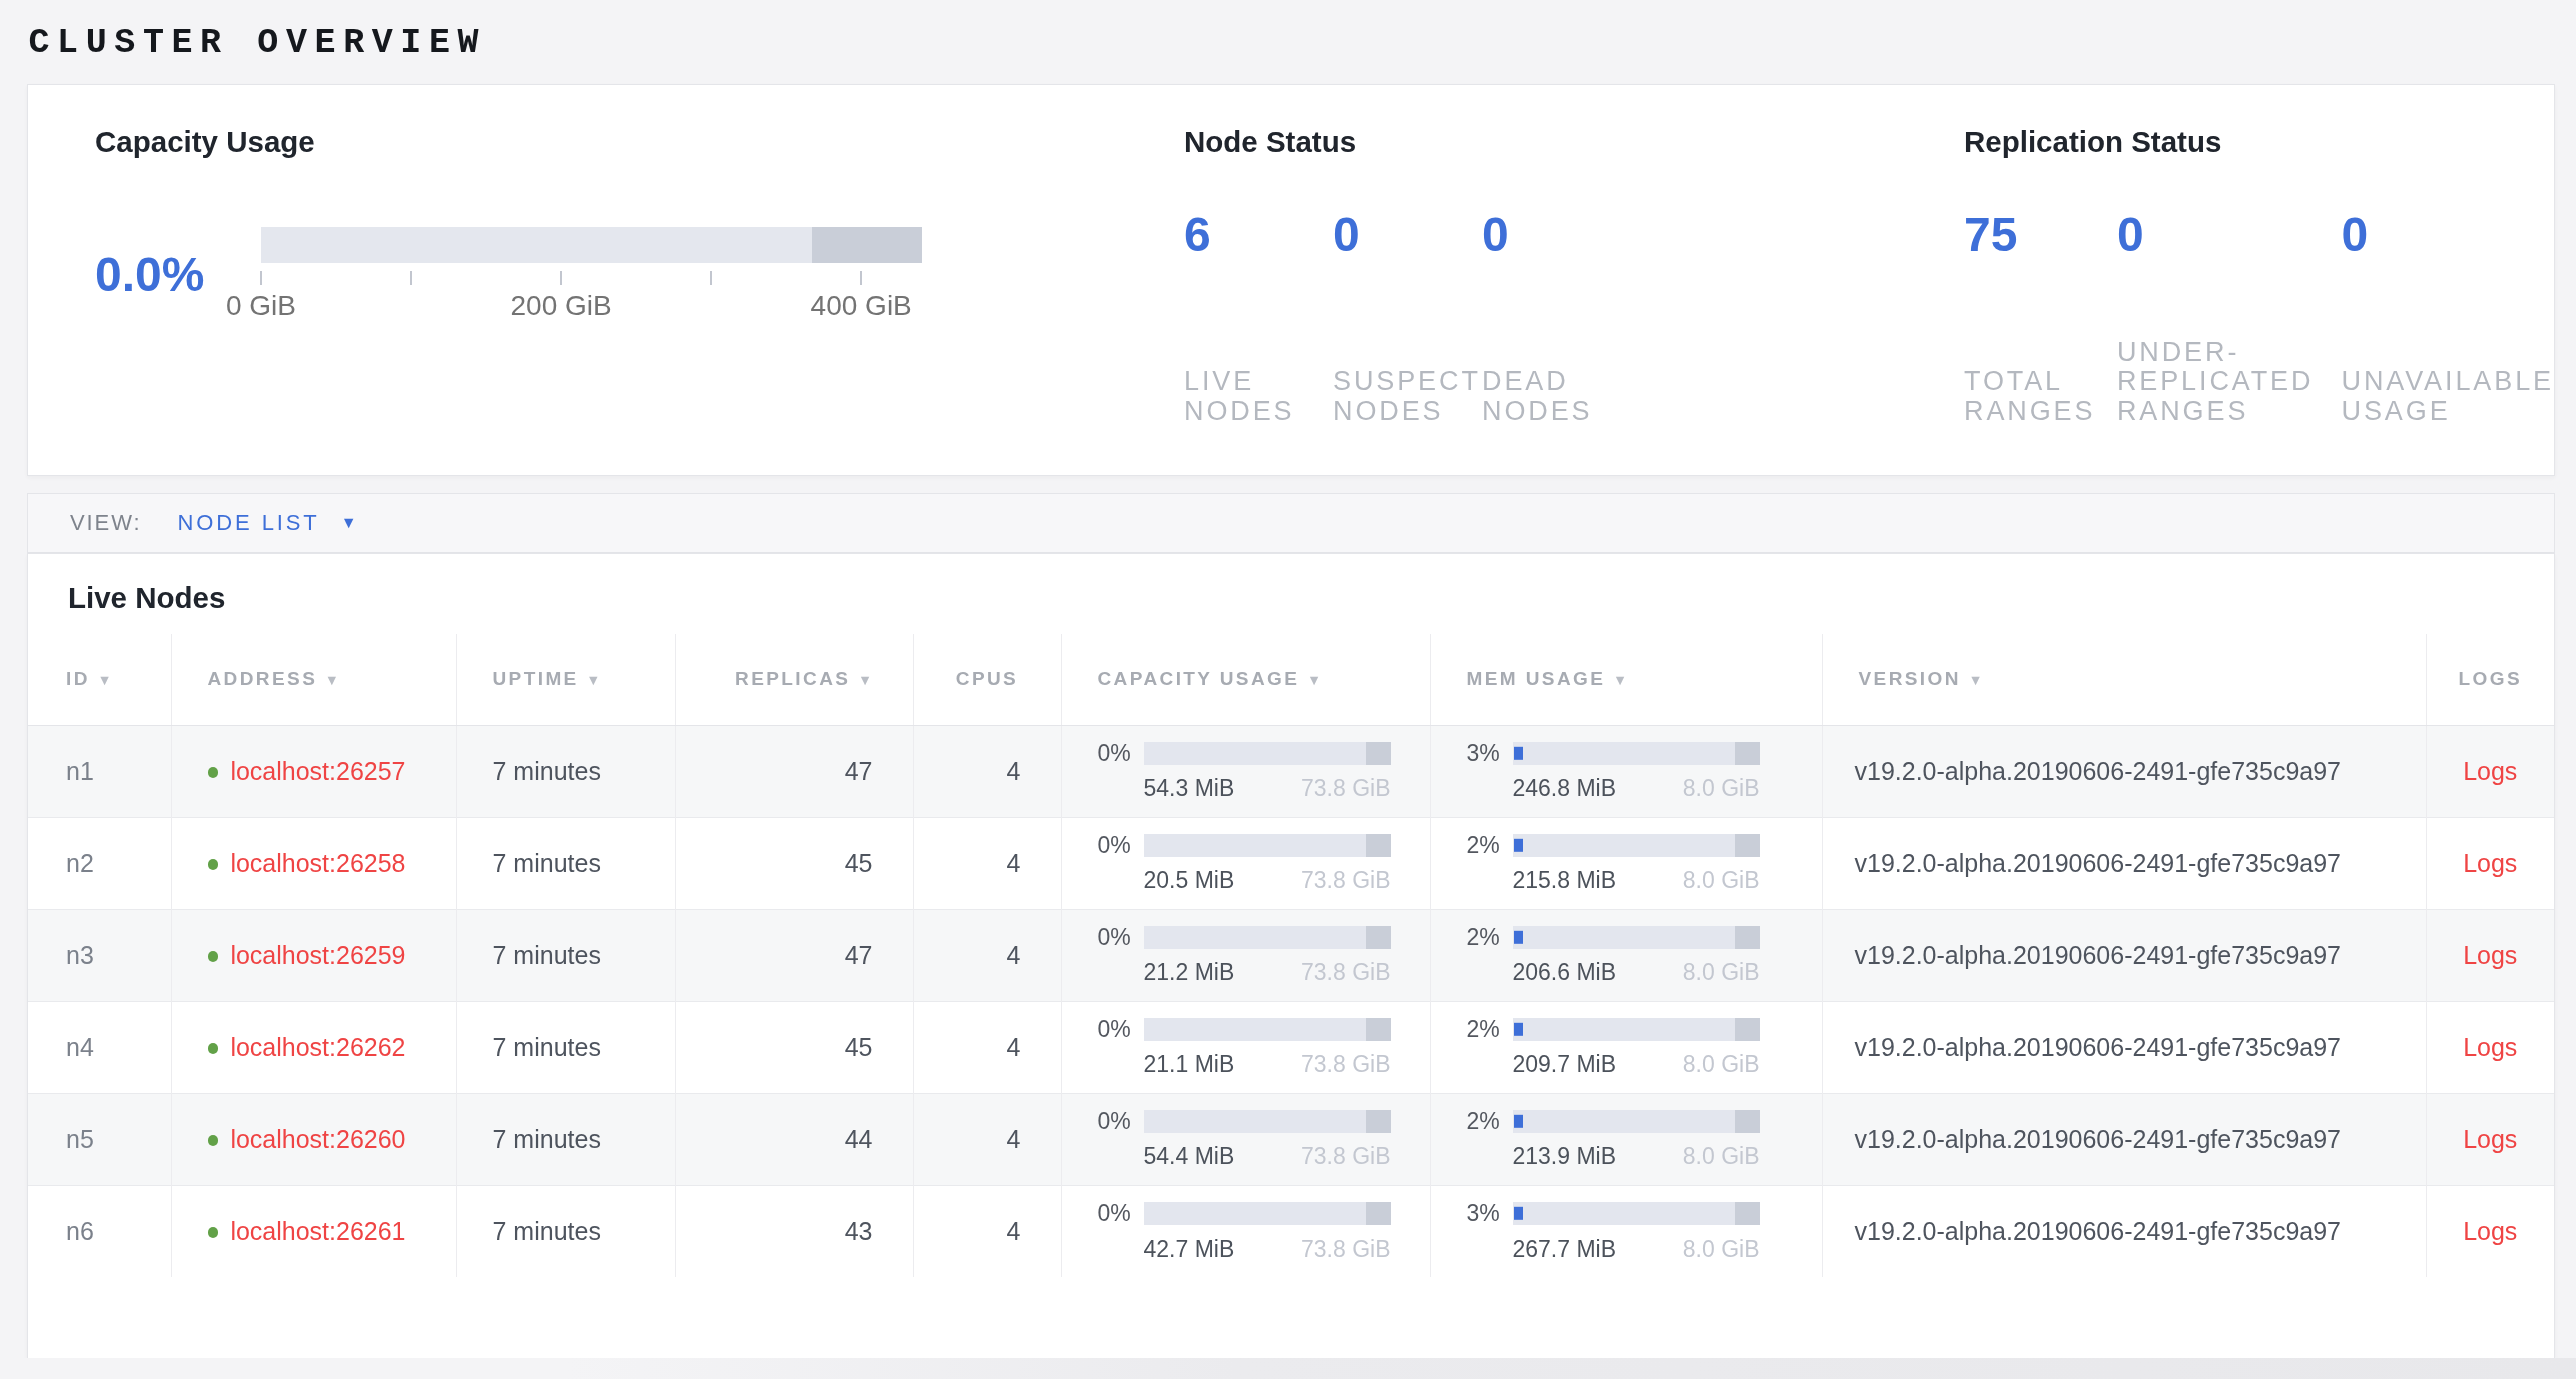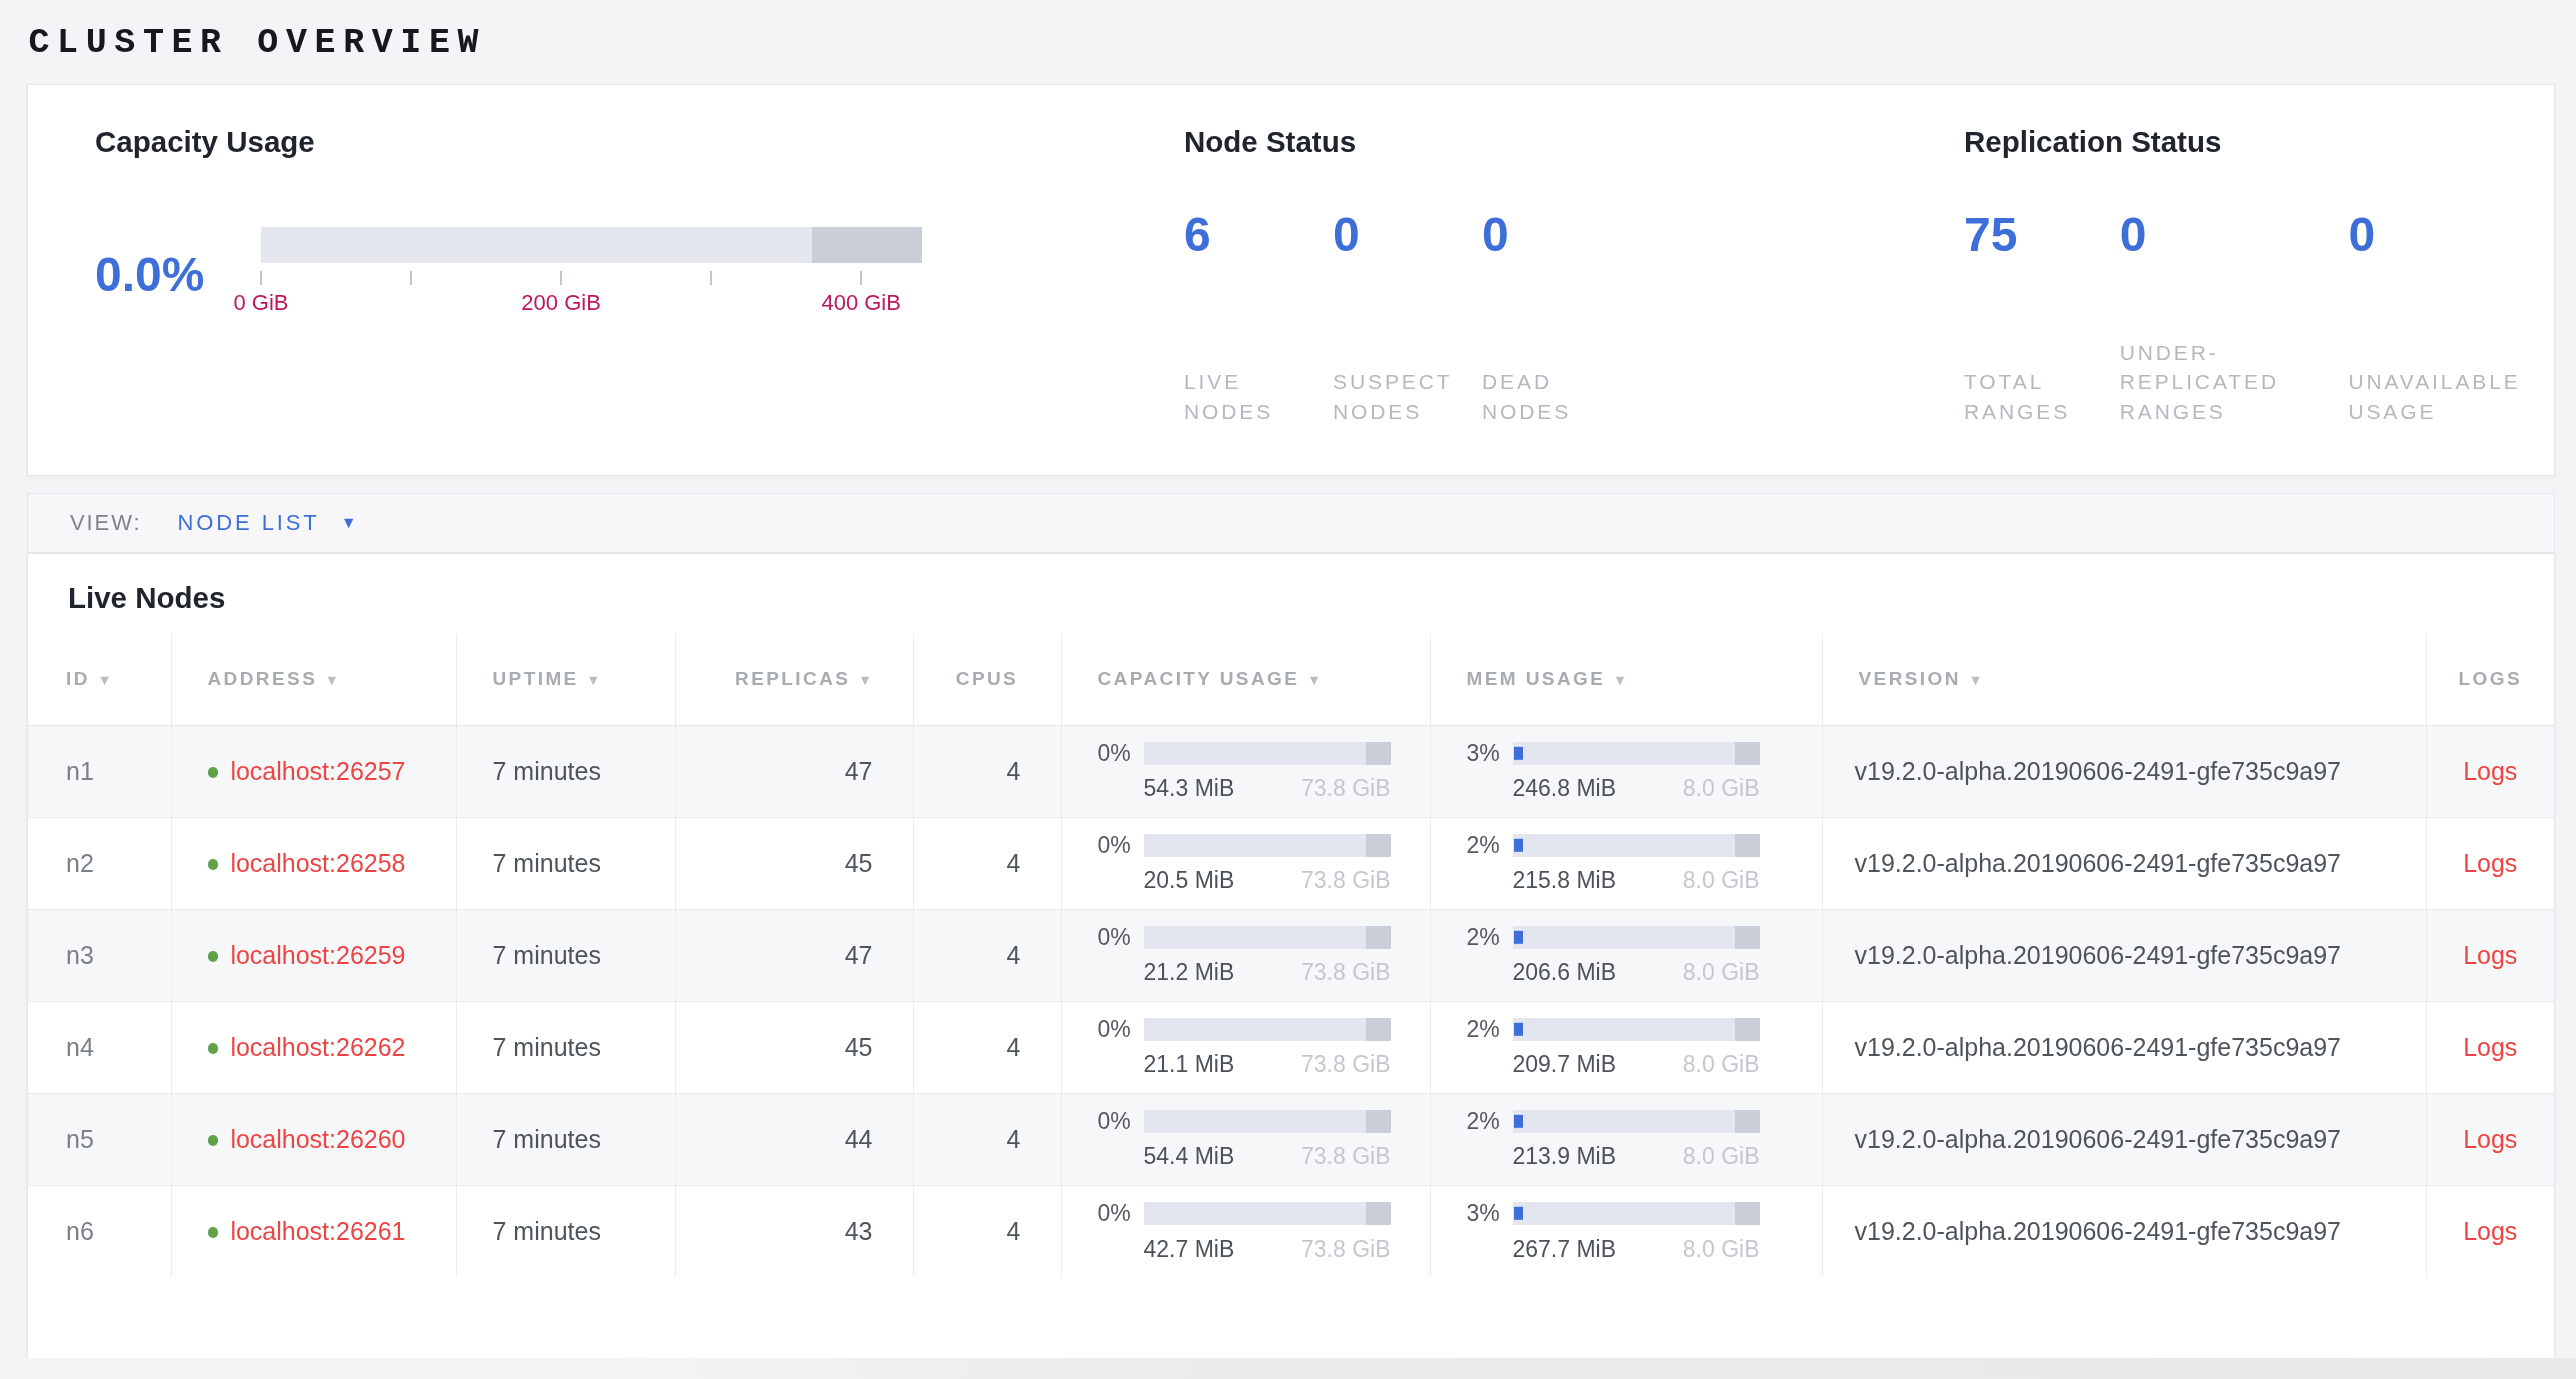--- a/index.html
+++ b/index.html
@@ -39,21 +39,21 @@
   .cap-section { margin-left:67px; width:837px; display:flex; flex-direction:column; }
   .cap-chart { display:flex; align-items:center; margin-top:68px; }
   .cap-percent { width:166px; font-size:48px; font-weight:700; color:#3e6fd8; }
   .cap-bar-wrap { flex:1; position:relative; }
   .cap-bar { height:36px; background:#e4e7ee; position:relative; }
   .cap-bar .reserved { position:absolute; right:0; top:0; bottom:0; background:#c9ced8; }
   .cap-axis { position:relative; height:59px; }
   .cap-axis .tick { position:absolute; top:7.6px; width:1.9px; height:14.3px; background:#c2c6cf; transform:translateX(-1px); }
   .cap-axis .tick-label {
     position:absolute; top:27px; transform:translateX(-50%);
-    font-size:22px; color:#be185d; white-space:nowrap;
+    font-size:28px; color:#737373; white-space:nowrap;
   }
   .cap-stats { display:flex; align-items:flex-end; margin-top:38px; }
   .stat-label {
     font-size:21px; letter-spacing:2.9px; line-height:29.5px;
     color:#b4b8bf; width:162px;
   }
   .stat-value { font-size:29.5px; font-weight:700; color:#3e6fd8; margin-left:13.3px; margin-bottom:-2.9px; white-space:nowrap; }
   .stat-label.usable { margin-left:88px; }
 
   
@@ -62,21 +62,21 @@
   .replication { margin-left:333px; width:590px; }
   .stats-row { display:flex; flex:1; margin-top:49px; }
   .stat { display:flex; flex-direction:column; }
   .node-status .stat { width:157px; }
   .replication .stat:nth-child(1) { width:162px; }
   .replication .stat:nth-child(2) { width:238px; }
   .replication .stat:nth-child(3) { width:214px; }
   .stat .num { font-size:48px; font-weight:700; color:#3e6fd8; line-height:53px; }
   .stat .lbl {
     margin-top:auto; margin-bottom:49px;
-    font-size:21px; letter-spacing:2.9px; line-height:29.5px;
+    font-size:27px; letter-spacing:2.9px; line-height:29.5px;
     color:#b4b8bf; max-width:124px;
   }
   .replication .stat:nth-child(2) .lbl { max-width:195px; }
   .replication .stat:nth-child(3) .lbl { max-width:214px; }
 
   
   .view-bar {
     position:absolute; top:493px; left:27px; right:21px; height:60px;
     background:#f7f7f9;
     border:1px solid #e4e5e9;

